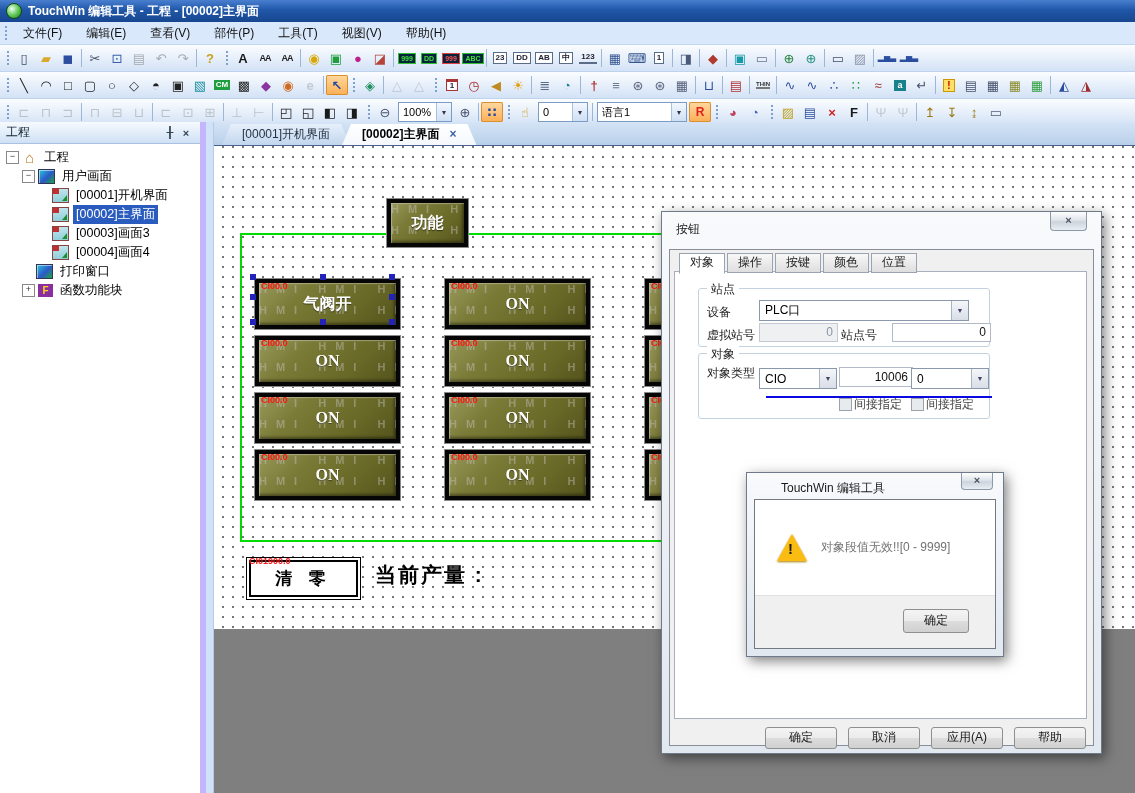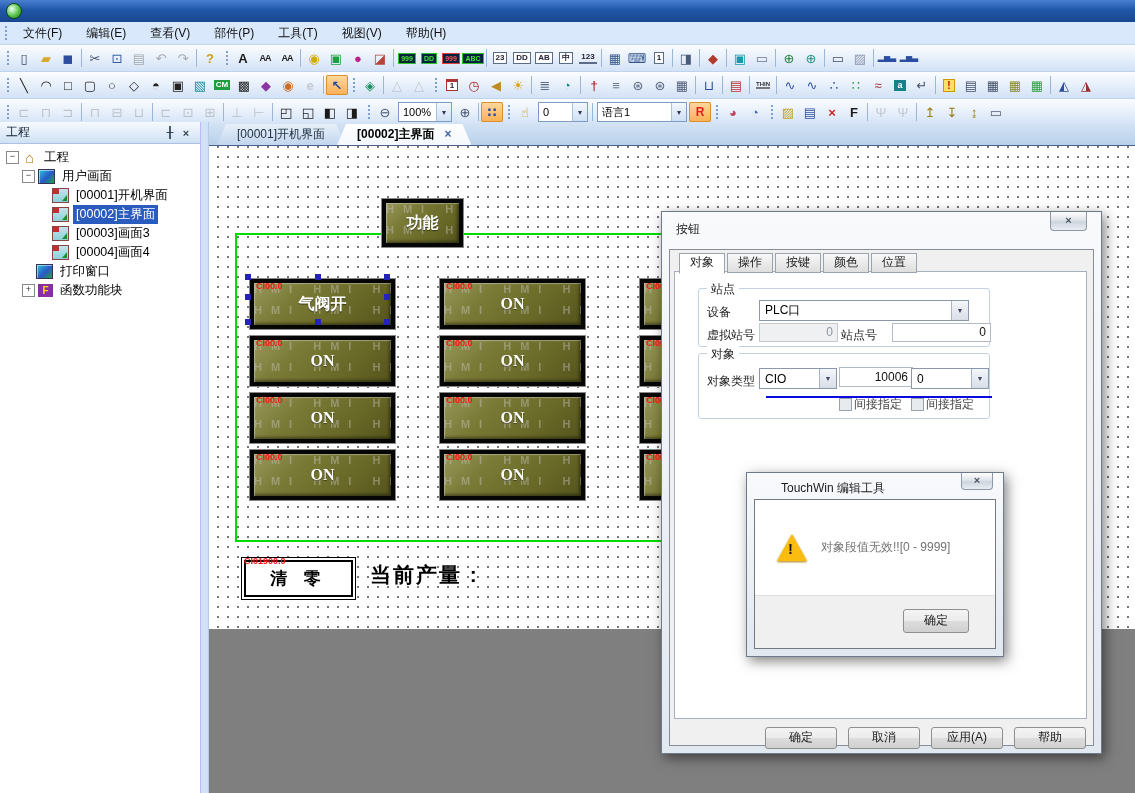--- a/index.html
+++ b/index.html
@@ -35,21 +35,21 @@
   .teal{background:#17808a;color:#fff;font-size:9px;font-weight:700;padding:0 3px;line-height:11px;}
   .alarm{background:#ffe066;color:#c00;font-weight:800;font-size:10px;padding:0 3px;border:1px solid #cc9900;line-height:11px;}
   .cal{background:#fff;border:1px solid #aa3333;border-top:3px solid #aa3333;font-size:8px;font-weight:700;color:#223;padding:0 3px;line-height:1;}
   .rbtn{color:#e02020;font-weight:800;font-size:12px;}
   .tcombo{height:18px;background:#fff;border:1px solid #7d9cc4;display:flex;align-items:center;font-size:11px;margin:0 2px;flex:none;}
   .tcombo .cval{flex:1;padding:0 4px;white-space:nowrap;}
   .tcombo .carr{width:14px;height:100%;display:flex;align-items:center;justify-content:center;font-size:8px;color:#335;
     background:linear-gradient(#f2f7fd,#cfe0f3);border-left:1px solid #a9c0de;}
   
   .main{position:absolute;top:122px;left:0;right:0;bottom:0;display:flex;}
-  .panel{width:200px;background:#fff;border-right:1px solid #c4b5fd;display:flex;flex-direction:column;flex:none;}
+  .panel{width:200px;background:#fff;border-right:6px solid #c4b5fd;display:flex;flex-direction:column;flex:none;}
   .panel-hd{height:21px;background:linear-gradient(#f6fafe,#cfe1f5);border-bottom:1px solid #aac2e0;
     display:flex;align-items:center;padding:0 6px;font-size:12px;color:#123;}
   .panel-hd .sp{flex:1;}
   .phbtn{width:16px;text-align:center;color:#345;font-size:11px;font-weight:700;}
   #tree{flex:1;overflow:hidden;padding-top:4px;}
   .trow{display:flex;align-items:center;height:19px;font-size:12.5px;color:#000;white-space:nowrap;}
   .exp{width:11px;height:11px;border:1px solid #888;background:#fff;font-size:9px;line-height:9px;text-align:center;color:#333;margin-right:3px;flex:none;}
   .exsp{width:11px;margin-right:3px;flex:none;}
   .ti{width:15px;height:13px;margin-right:4px;flex:none;display:flex;align-items:center;justify-content:center;}
   .ti.home{color:#b8791a;font-size:15px;font-weight:700;}
@@ -140,20 +140,21 @@
     display:flex;justify-content:flex-end;align-items:flex-start;padding:13px 26px 0 0;}
   .msg-foot .wbtn{width:64px;height:22px;line-height:20px;}
 </style>
 </head>
 <body>
 
 <div id="app">
 
   <div class="titlebar">
     <span class="applogo"></span>
+    <span>TouchWin 编辑工具 - 工程 - [00002]主界面</span>
   </div>
 
   <div class="menubar" id="menubar">
       <span class="tgrip"></span>
       <span class="mitem">文件(F)</span>
       <span class="mitem">编辑(E)</span>
       <span class="mitem">查看(V)</span>
       <span class="mitem">部件(P)</span>
       <span class="mitem">工具(T)</span>
       <span class="mitem">视图(V)</span>
@@ -731,21 +732,21 @@
             <span class="cv">PLC口</span>
             <span class="ca">▼</span>
           </span>
           <span class="flbl" style="left:8px;top:38px">虚拟站号</span>
           <span class="fin dis" style="left:60px;top:34px;width:73px">0</span>
           <span class="flbl" style="left:142px;top:38px">站点号</span>
           <span class="fin" style="left:193px;top:34px;width:93px">0</span>
         </div>
         <div class="grp" style="left:23px;top:81px;width:290px;height:64px">
           <span class="grplbl">对象</span>
-          <span class="flbl" style="left:8px;top:19px">对象类型</span>
+          <span class="flbl" style="left:8px;top:11px">对象类型</span>
           <span class="combo" style="left:60px;top:14px;width:76px">
             <span class="cv">CIO</span>
             <span class="ca">▼</span>
           </span>
           <span class="fin" style="left:140px;top:13px;width:68px;height:18px;line-height:18px">10006</span>
           <span class="combo" style="left:212px;top:14px;width:76px">
             <span class="cv">0</span>
             <span class="ca">▼</span>
           </span>
         </div>

